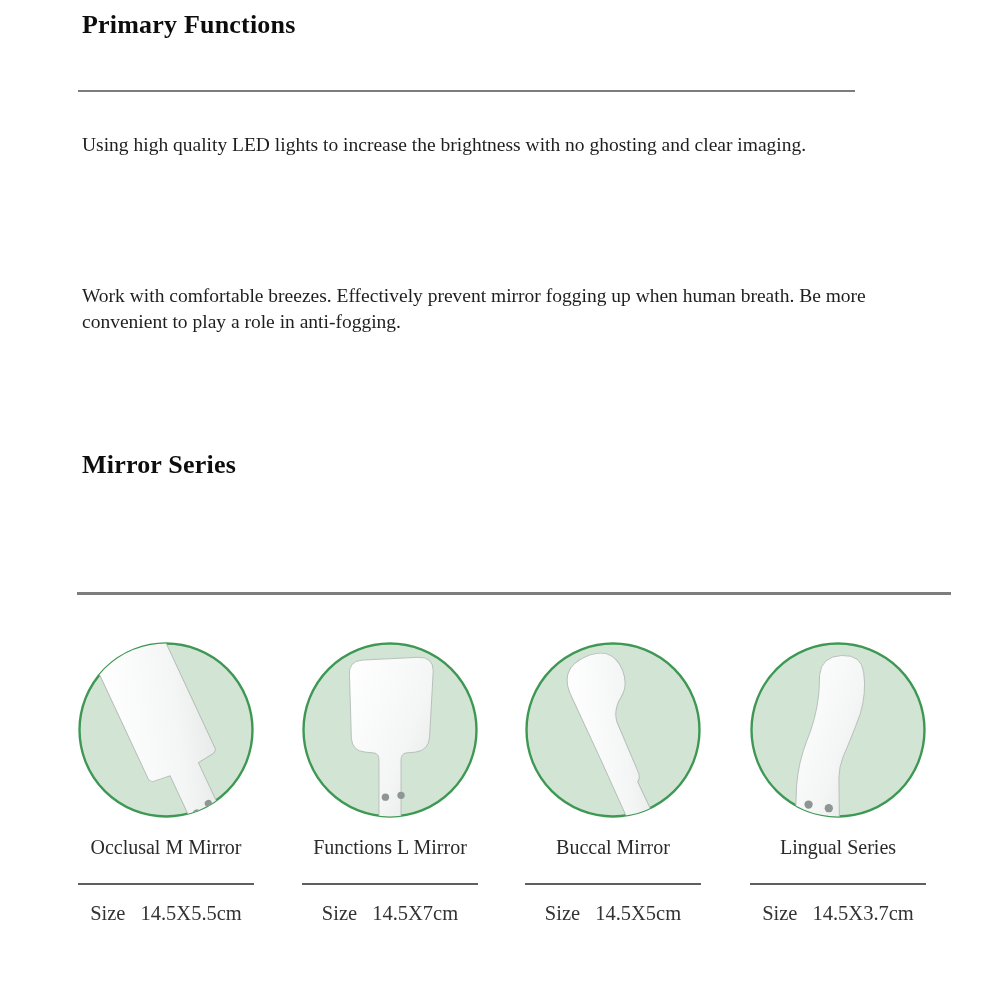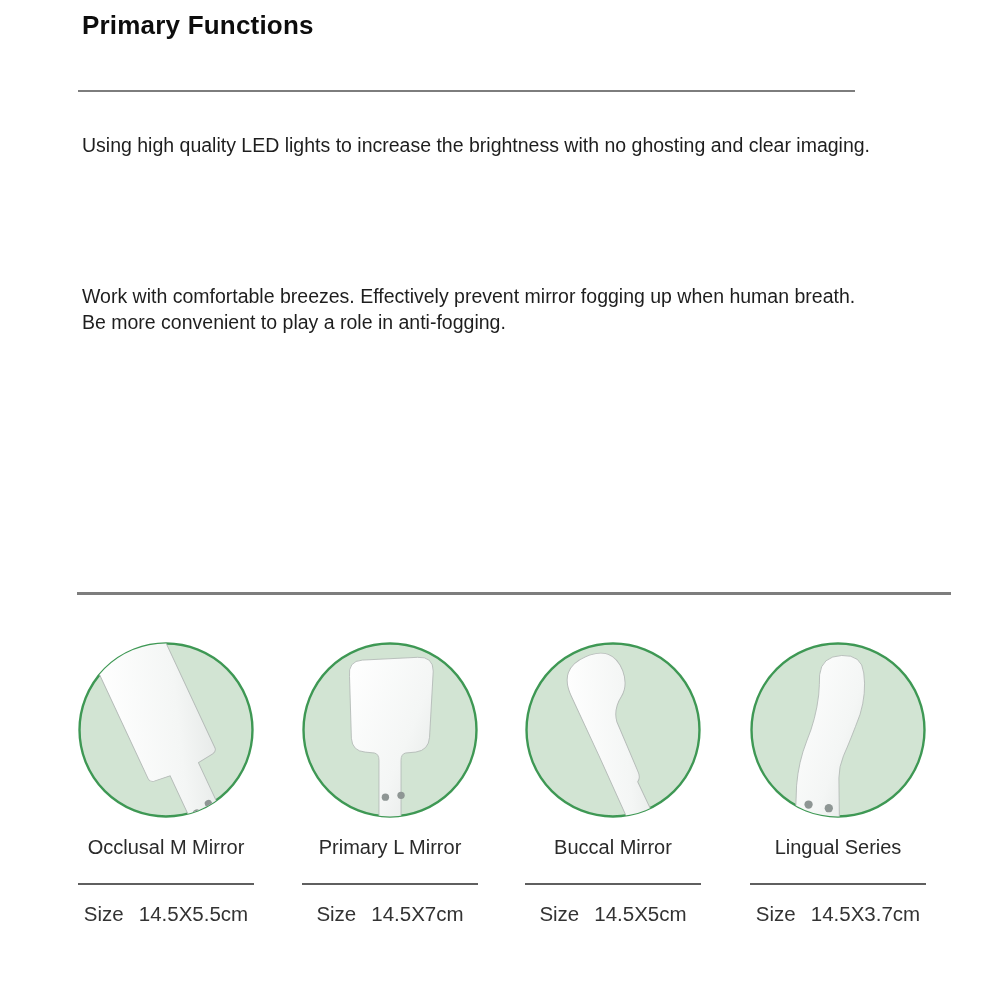--- a/index.html
+++ b/index.html
@@ -1,20 +1,20 @@
 <!DOCTYPE html>
 <html><head>
 <meta charset="utf-8">
 <style>
   html,body{margin:0;padding:0;background:#ffffff;}
   .page{
     position:relative;
     width:1001px;height:1001px;
     background:#ffffff;
-    font-family:Liberation Sans, sans-serif;
+    font-family:Liberation Serif, serif;
     color:#1c1c1c;
     overflow:hidden;
   }
   .section-title{
     position:absolute;left:82px;
     font-size:26px;font-weight:bold;color:#0d0d0d;
     letter-spacing:0.2px;margin:0;
   }
   #title-primary{top:10px;}
   #title-mirror{top:450px;}
@@ -56,20 +56,21 @@
 <div class="page">
 
   <h2 class="section-title" id="title-primary">Primary Functions</h2>
 
   <div class="rule" id="rule-top"></div>
 
   <p class="para" id="para-led">Using high quality LED lights to increase the brightness with no ghosting and clear imaging.</p>
 
   <p class="para" id="para-breeze">Work with comfortable breezes. Effectively prevent mirror fogging up when human breath. Be more convenient to play a role in anti-fogging.</p>
 
+  <h2 class="section-title" id="title-mirror">Mirror Series</h2>
 
 
   <div class="rule" id="rule-mirror"></div>
 
   <svg width="0" height="0" style="position:absolute" aria-hidden="true">
     <defs>
       <linearGradient id="mg" x1="0" y1="0" x2="1" y2="1">
         <stop offset="0" stop-color="#ffffff"></stop>
         <stop offset="0.55" stop-color="#f4f6f5"></stop>
         <stop offset="1" stop-color="#dde1df"></stop>
@@ -108,21 +109,21 @@
             <circle cx="100" cy="100" r="94"></circle>
           </clipPath>
         </defs>
       <circle cx="100" cy="100" r="94" fill="#d2e4d3" stroke="#3e9854" stroke-width="2.6"></circle>
       <g clip-path="url(#c1)">
         <path d="M 56 42 Q 54 25 70 24 L 130 21 Q 147 20 147 36 L 143 108 Q 142 122 128 124 L 117 125 Q 112 126 112 133 L 112 240 L 88 240 L 88 133 Q 88 126 83 125 L 73 124 Q 59 123 58 109 Z" fill="url(#mg)" stroke="#b5bbb8" stroke-width="1"></path>
         <circle cx="95" cy="173" r="4" fill="#8e9694"></circle>
         <circle cx="112" cy="171" r="4" fill="#8e9694"></circle>
       </g>
     </svg>
-    <div class="mirror-name">Primary L Mirror</div>
+    <div class="mirror-name">Functions L Mirror</div>
     <div class="mini-rule"></div>
     <div class="size-row">
       <span>Size</span>
       <span>14.5X7cm</span>
     </div>
   </div>
 
   <div class="mirror-card" id="card-2">
     <svg viewBox="0 0 200 200">
       <defs>

